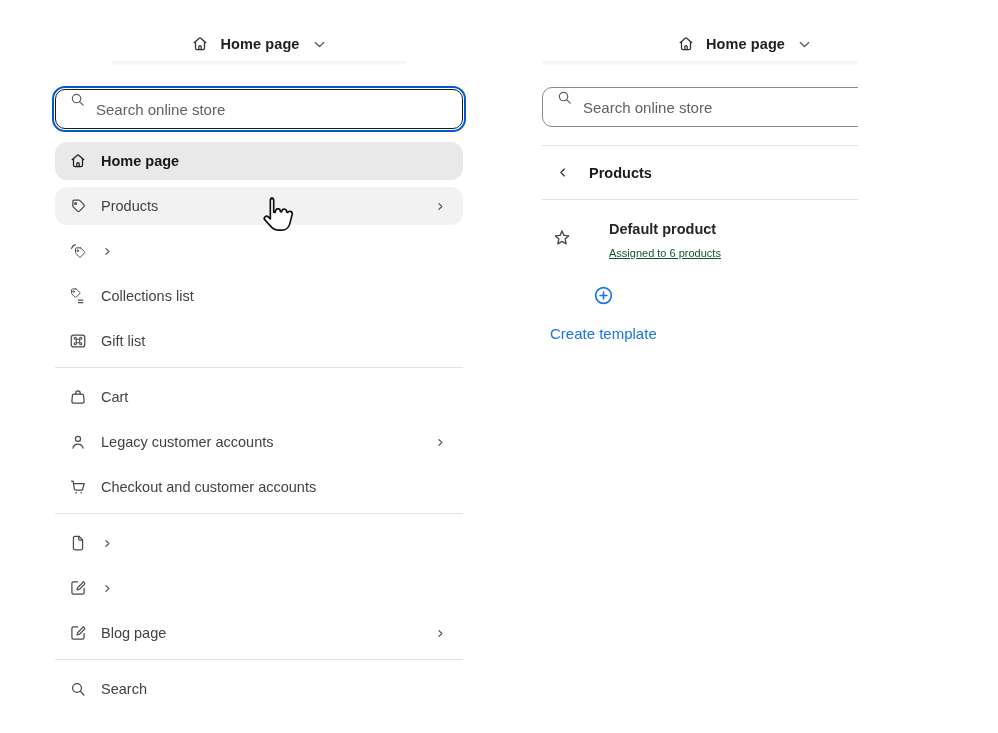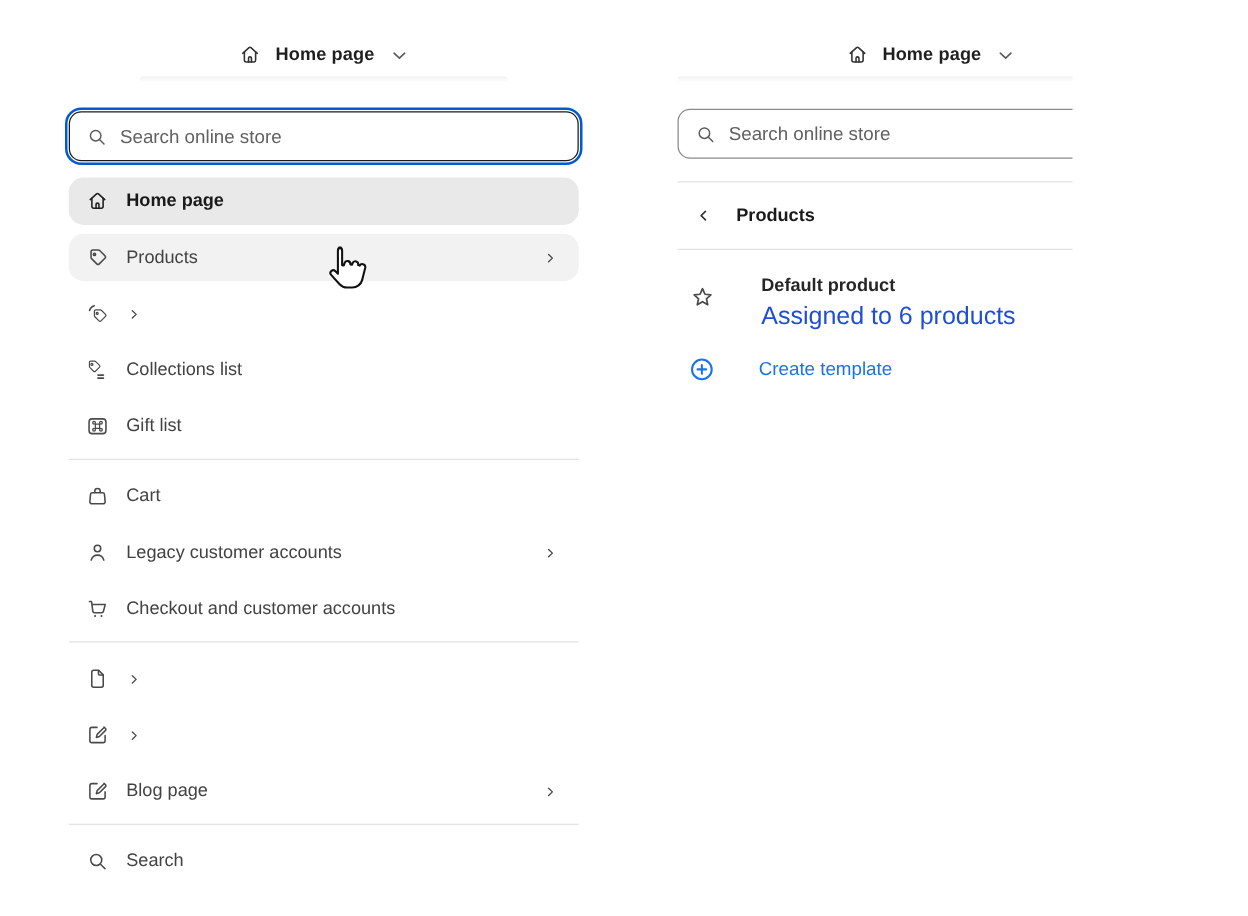--- a/index.html
+++ b/index.html
@@ -29,21 +29,21 @@
   .hdr-shadow {
     height:5px; margin-top:0;
     background:linear-gradient(180deg, rgba(26,26,26,0.06), rgba(26,26,26,0));
     border-radius:3px;
   }
   .panel.left .hdr-shadow { width:72%; margin-left:auto; margin-right:auto; }
 
   
   .searchbox {
     position:relative; margin-top:21px; height:40px;
-    display:flex; align-items:center; gap:9px;
+    display:flex; gap:9px;
     background:#ffffff; border:1px solid #8a8a8a; border-radius:10px;
     padding:0 12px;
   }
   .searchbox.focused {
     border:1.5px solid #1a1a1a;
     outline:2px solid #005BD3;
     outline-offset:1.5px;
     margin-top:23px;
   }
   .searchbox .icon { width:19px; height:19px; color:#5c5c5c; flex:0 0 auto; }
@@ -78,26 +78,27 @@
     padding-left:13px; cursor:pointer;
   }
   .breadcrumb-row .chev { width:15px; height:15px; color:#303030; }
   .breadcrumb-row .title { font-size:14.5px; font-weight:700; color:#1a1a1a; }
 
   .template-item {
     margin-top:17px; display:flex; gap:36px; padding-left:9px; cursor:pointer;
   }
   .template-item .icon { width:22px; height:22px; color:#4a4a4a; margin-top:10px; flex:0 0 auto; }
   .template-item .tt { font-size:14.5px; font-weight:560; color:#262626; line-height:24px; }
-  .template-item .ts { font-size:20px; color:#1d4ed8; line-height:24px; }
+  .template-item .ts { font-size:11px; color:#14532d; line-height:24px;text-decoration:underline; }
 
   .create-template {
-    margin-top:19px; display:flex; align-items:center; gap:34px;
+    margin-top:19px; display:flex; align-items:center; gap:18px;
     padding-left:8px; background:none; border:none; cursor:pointer;
     font-family:inherit;
+    flex-direction:column;
   }
   .create-template .icon { width:23px; height:23px; color:#1a73e8; flex:0 0 auto; }
   .create-template .lbl { font-size:15px; font-weight:500; color:#1a73e8; }
 
   
   .hand-cursor { position:absolute; left:256px; top:191px; width:42px; height:46px; pointer-events:none; }
 
   svg { display:block; width:100%; height:100%; }
 </style>
 </head>

